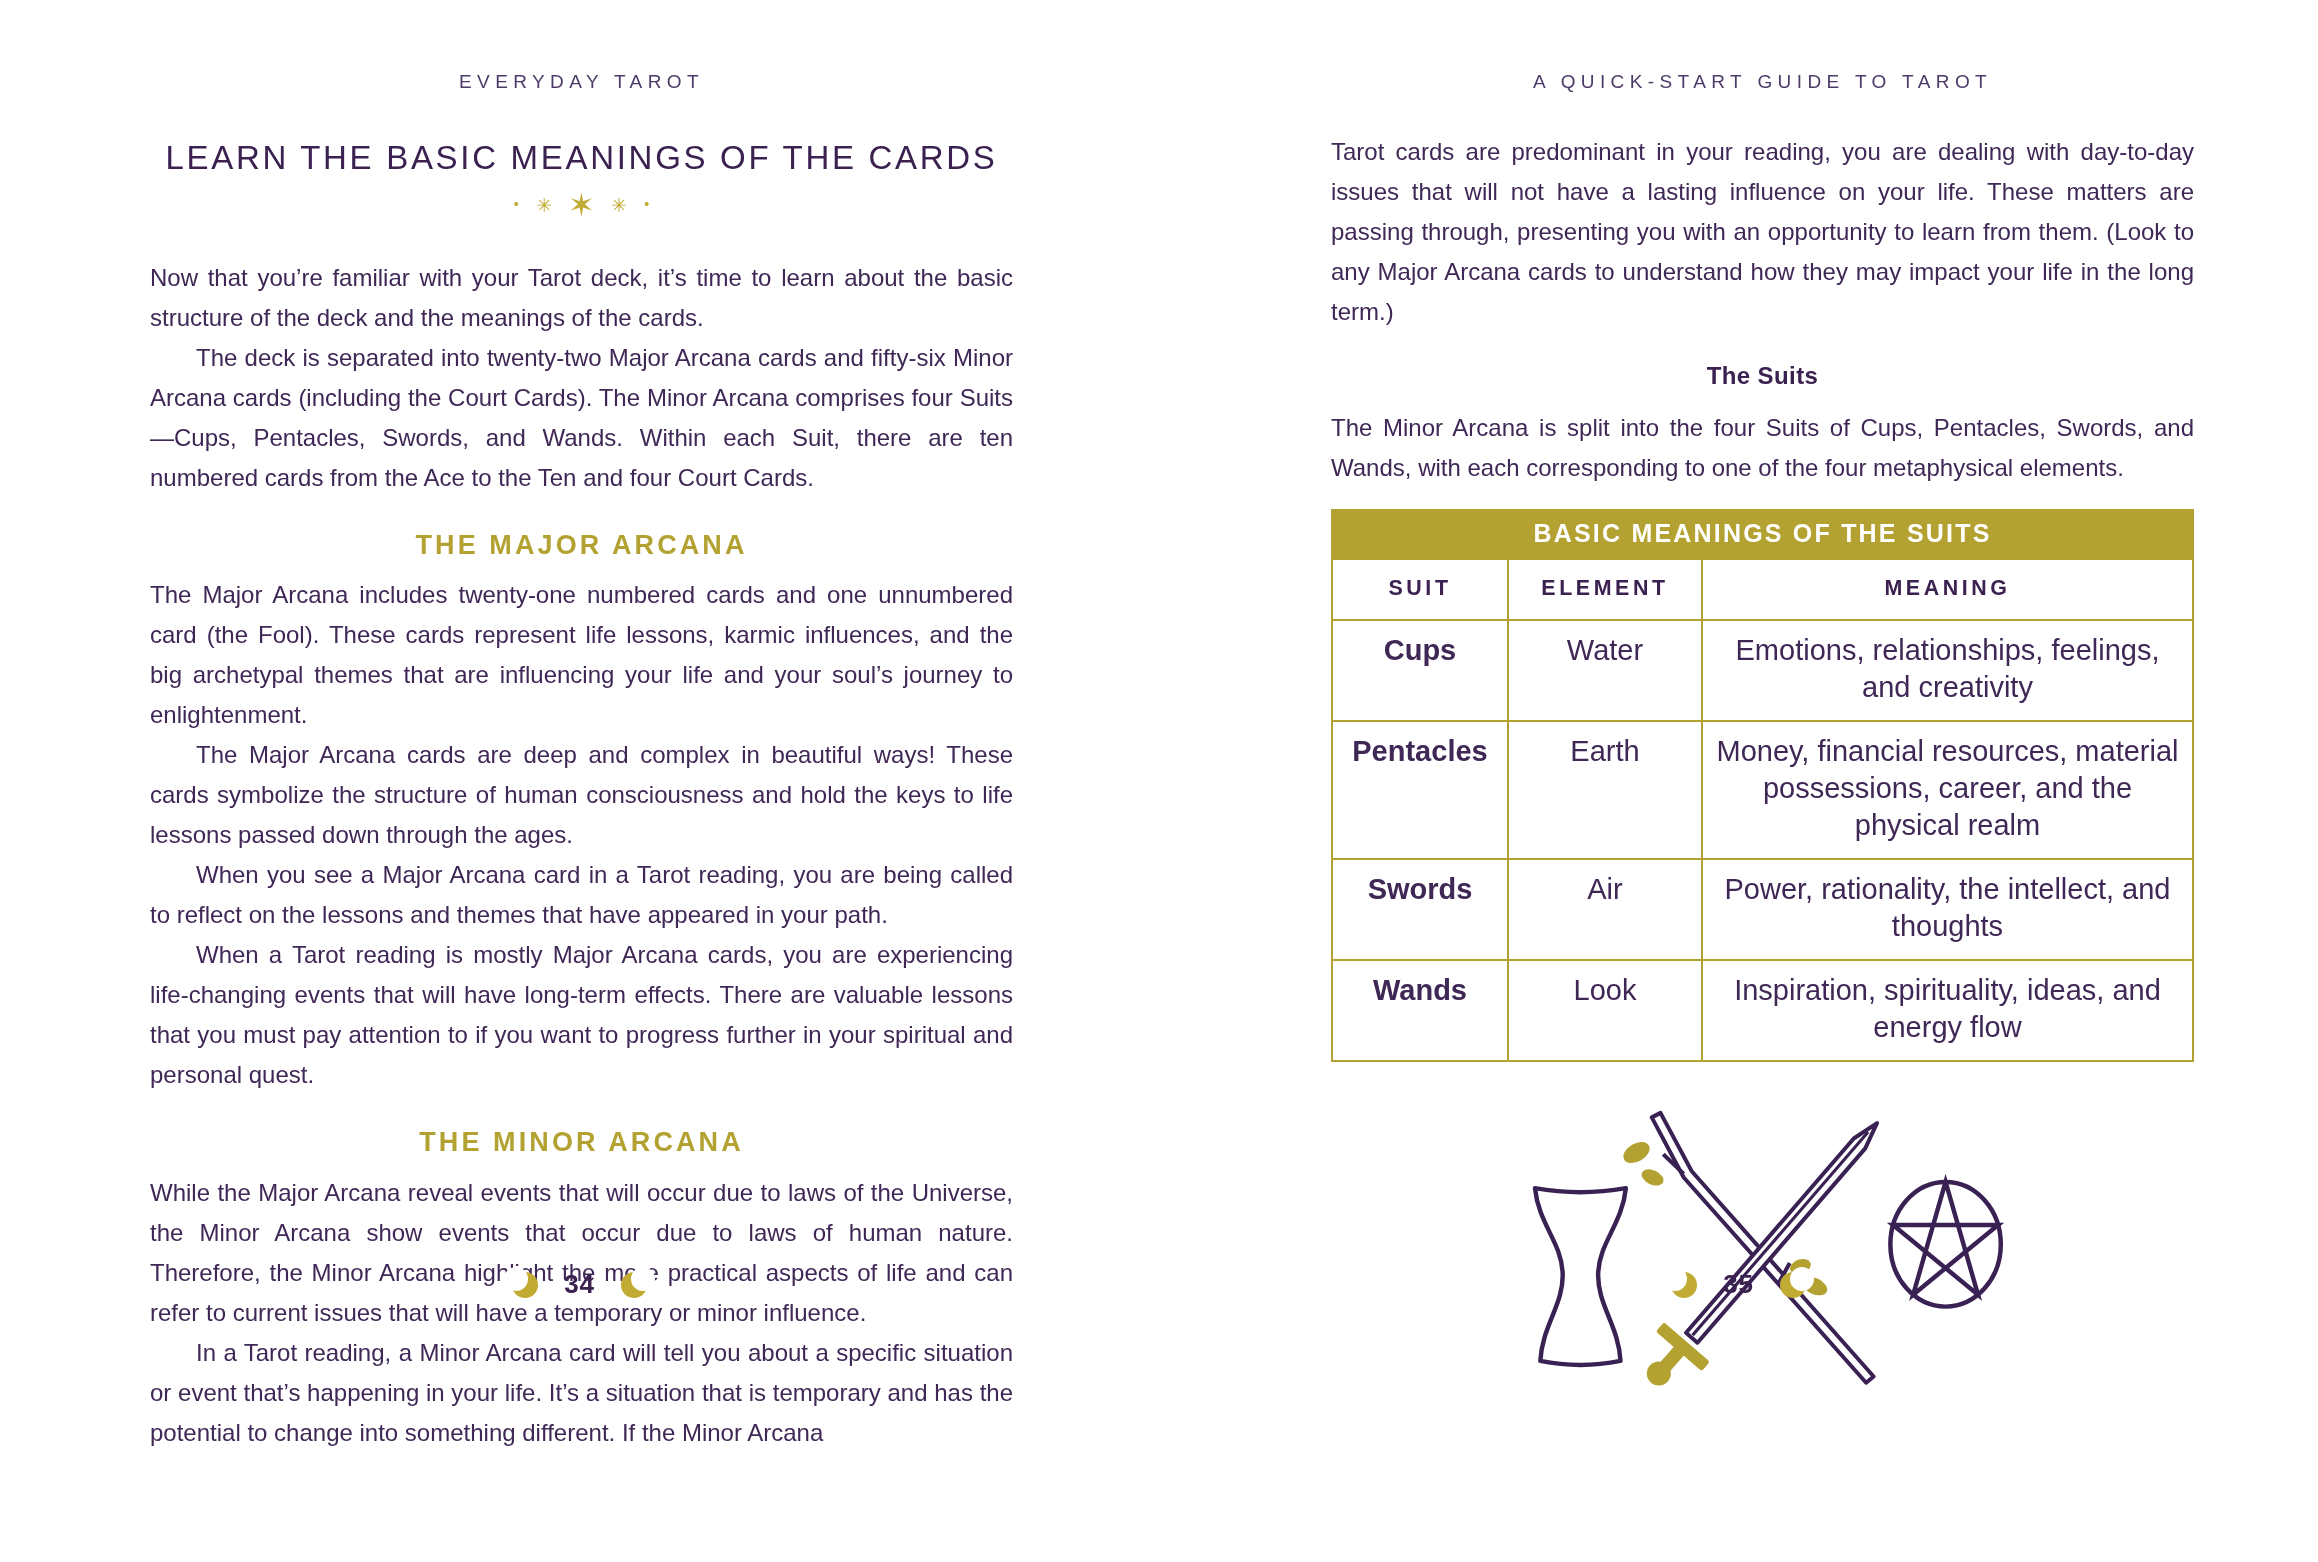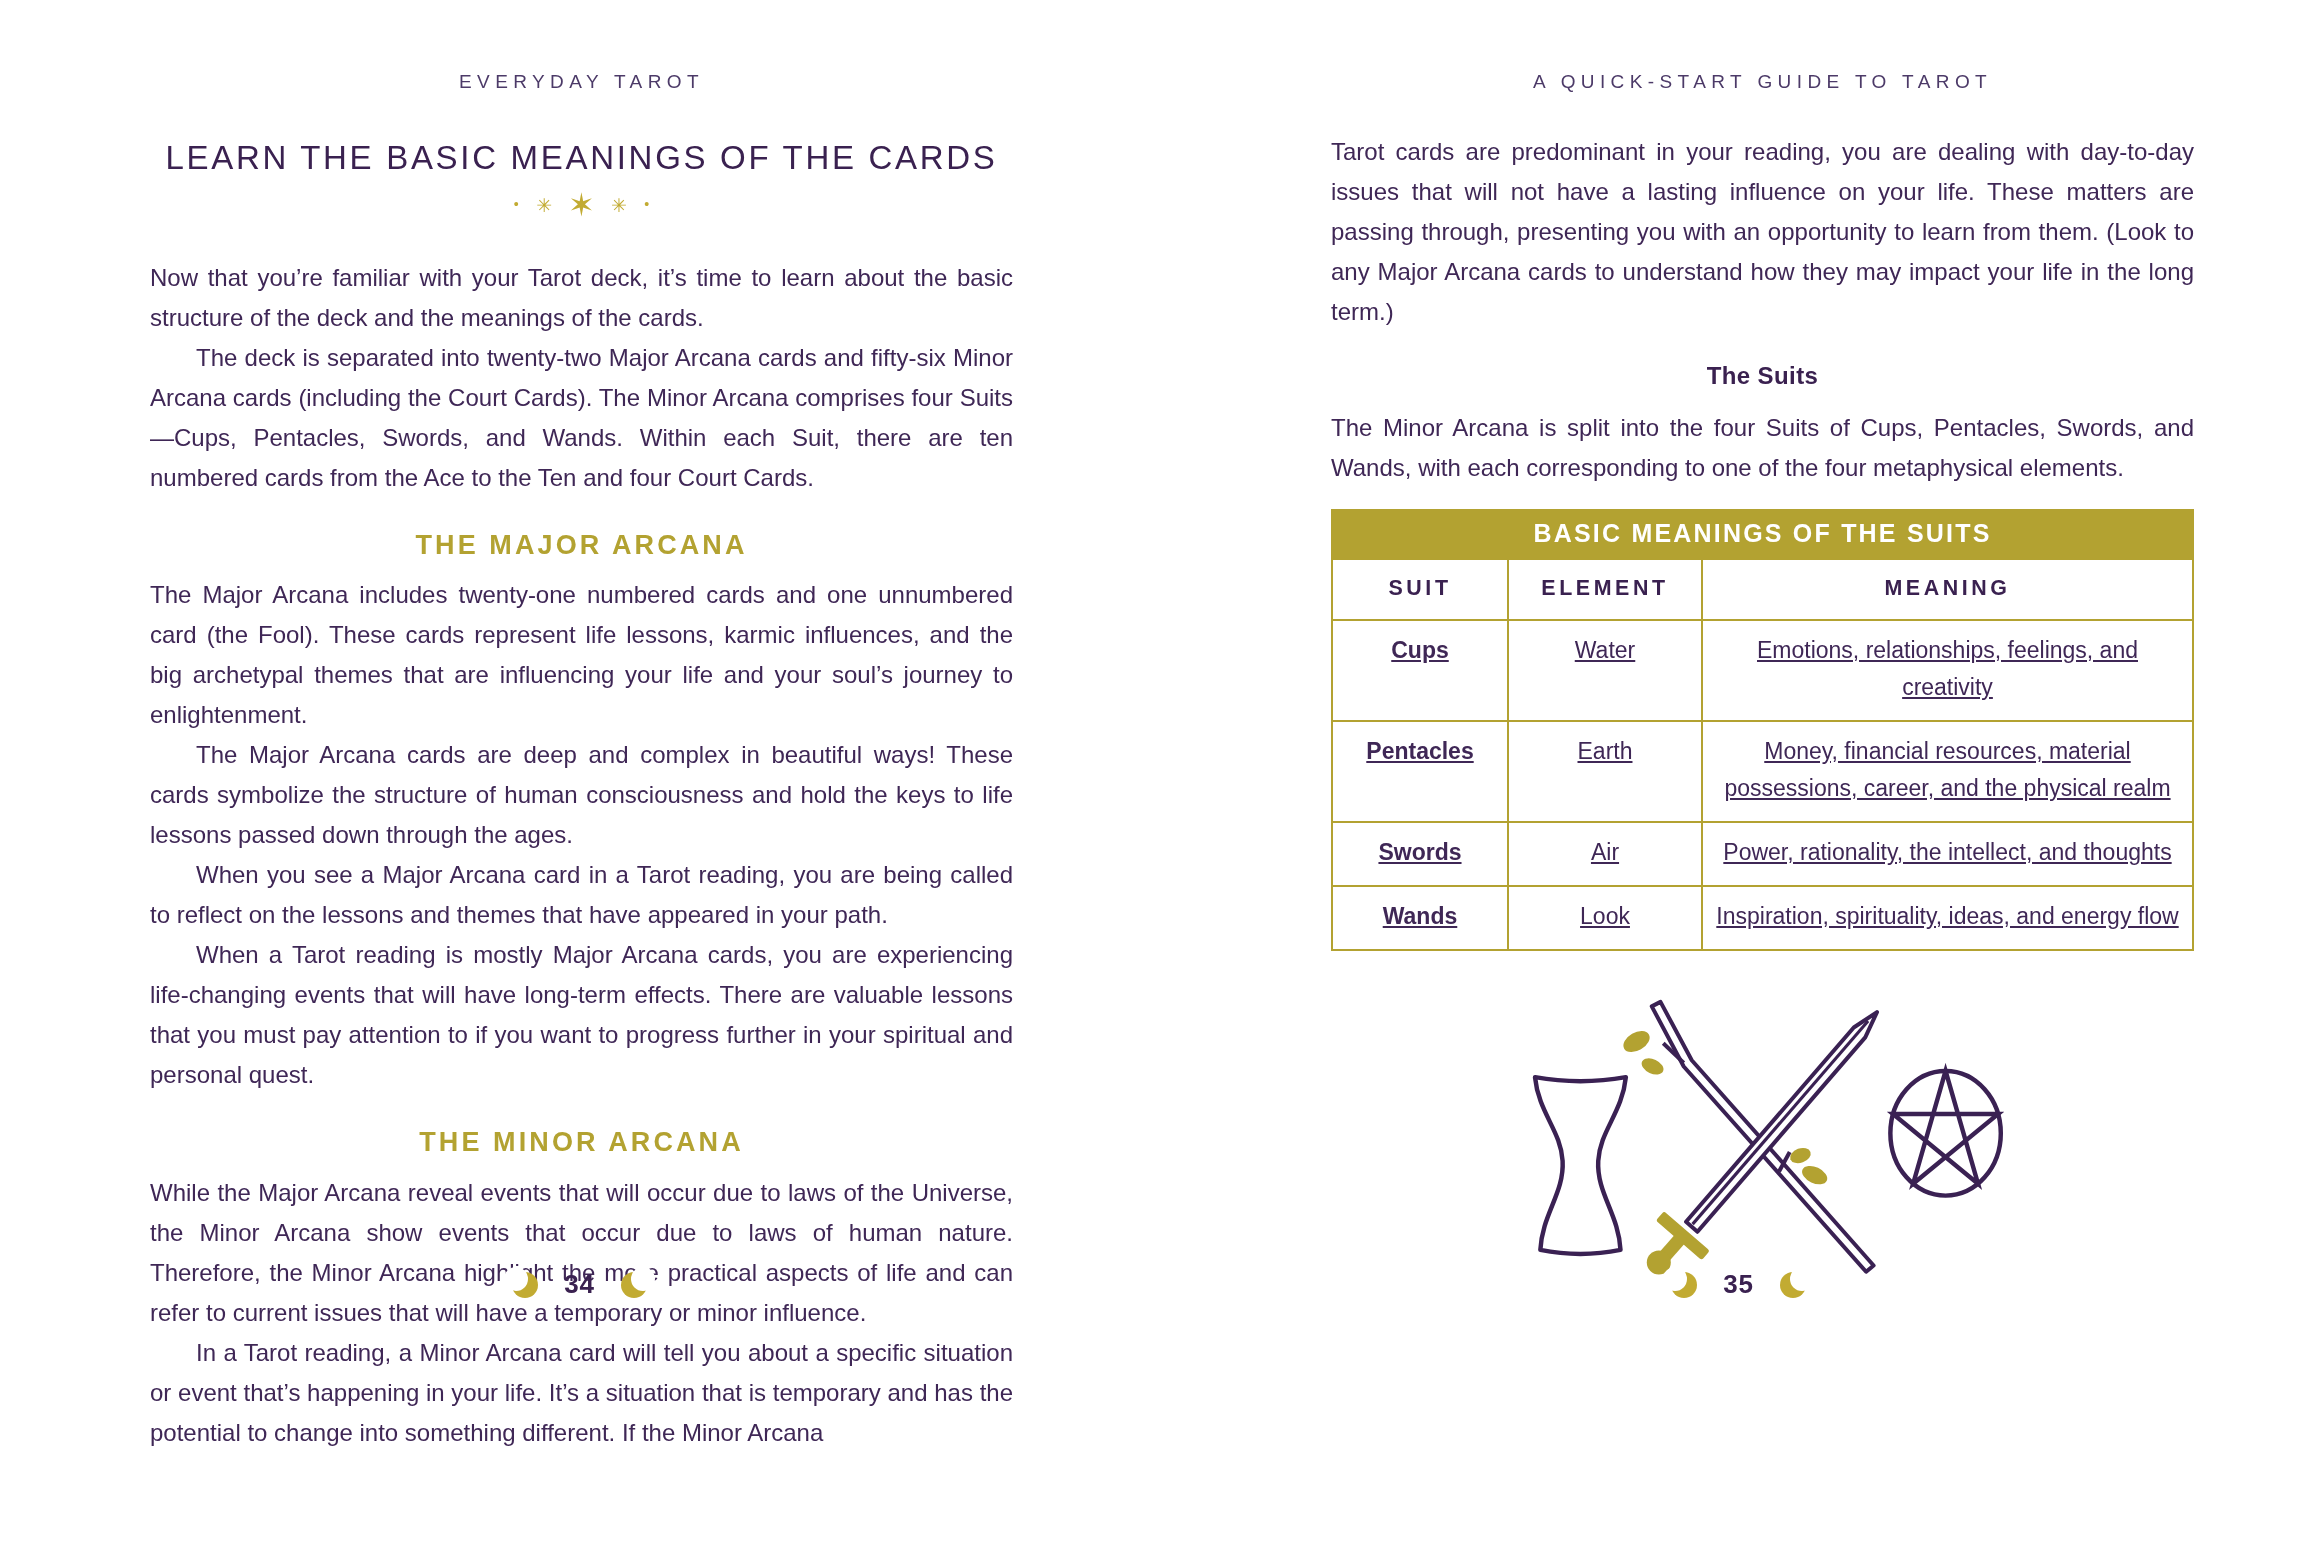--- a/index.html
+++ b/index.html
@@ -55,21 +55,21 @@
   th.band {
     background:#b3a231; color:#ffffff; text-align:center;
     font-size:25px; font-weight:700; letter-spacing:2.2px; padding:8px 0 9.8px;
   }
   tr.cols th {
     padding:16px 0 18px; background:#fff;
     font-size:21.4px; font-weight:700; letter-spacing:3.6px; color:#3a2150; text-align:center;
   }
   table.suits td {
     vertical-align:top; text-align:center; background:#fff;
-    font-size:23px; line-height:37px; color:#3f2756; padding:10.7px 9px 14.3px;text-decoration:underline;
+    font-size:29px; line-height:37px; color:#3f2756; padding:10.7px 9px 14.3px;
   }
   td.cell-suit { font-weight:700; }
   td.cell-meaning { padding:10.7px 52px 14.3px; }
 
   .illustration { display:block; margin:46px auto 0; }
 
   .page-footer {
     position:absolute; left:0; right:0; bottom:62px;
     display:flex; justify-content:center; align-items:center; gap:26px;
   }

